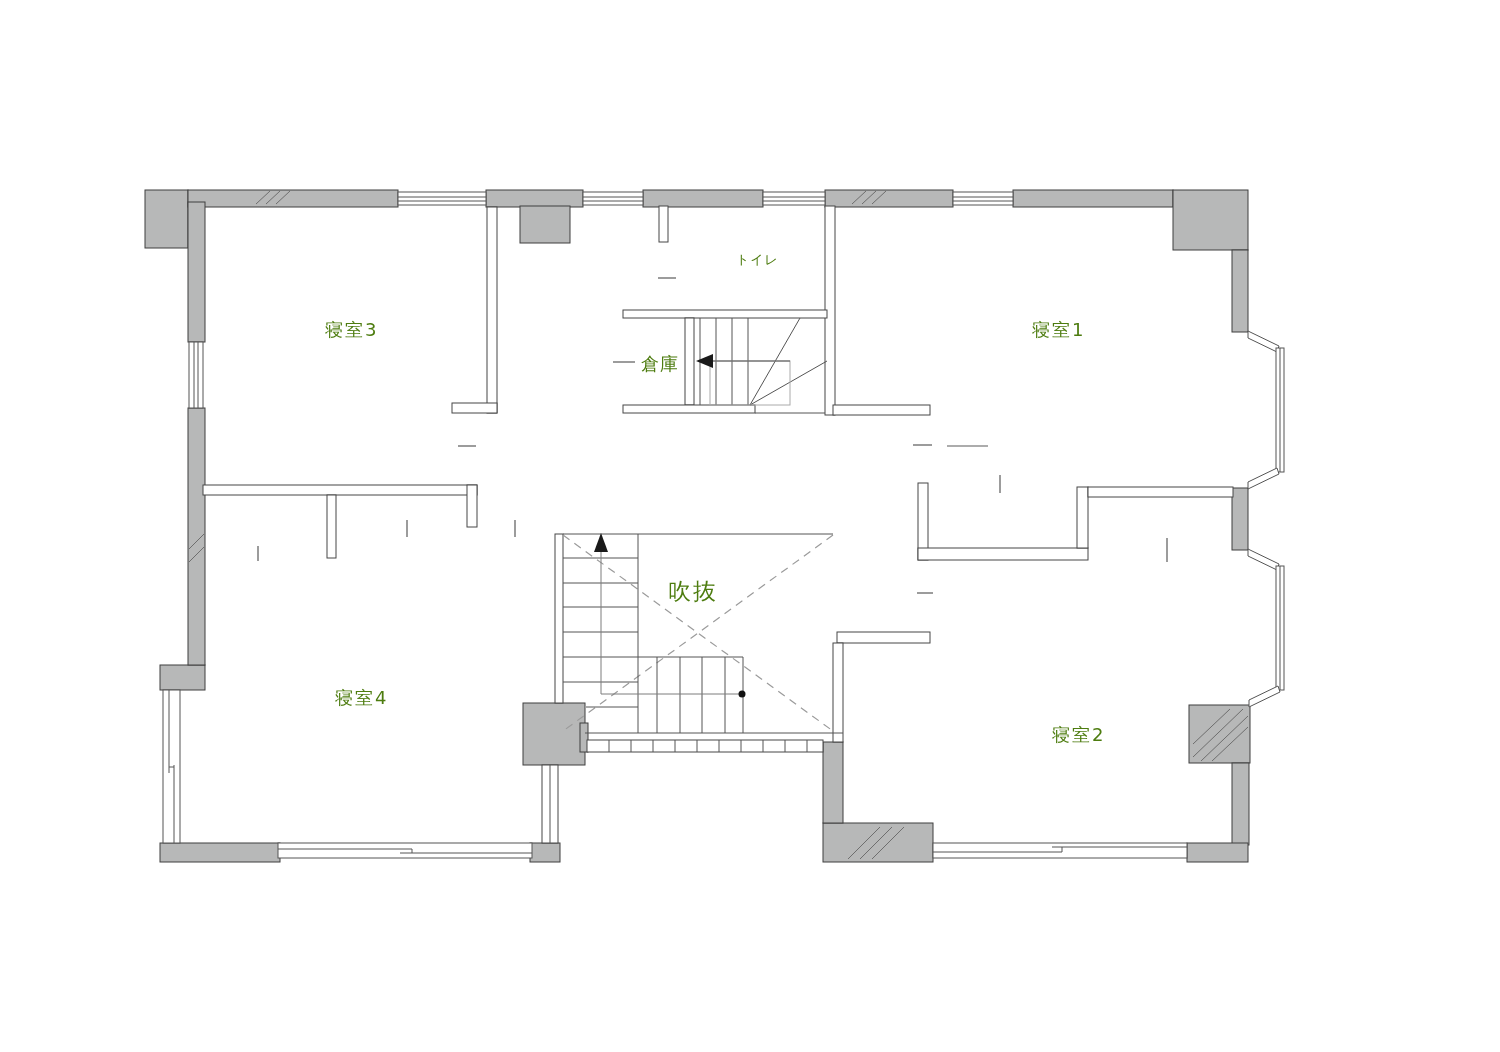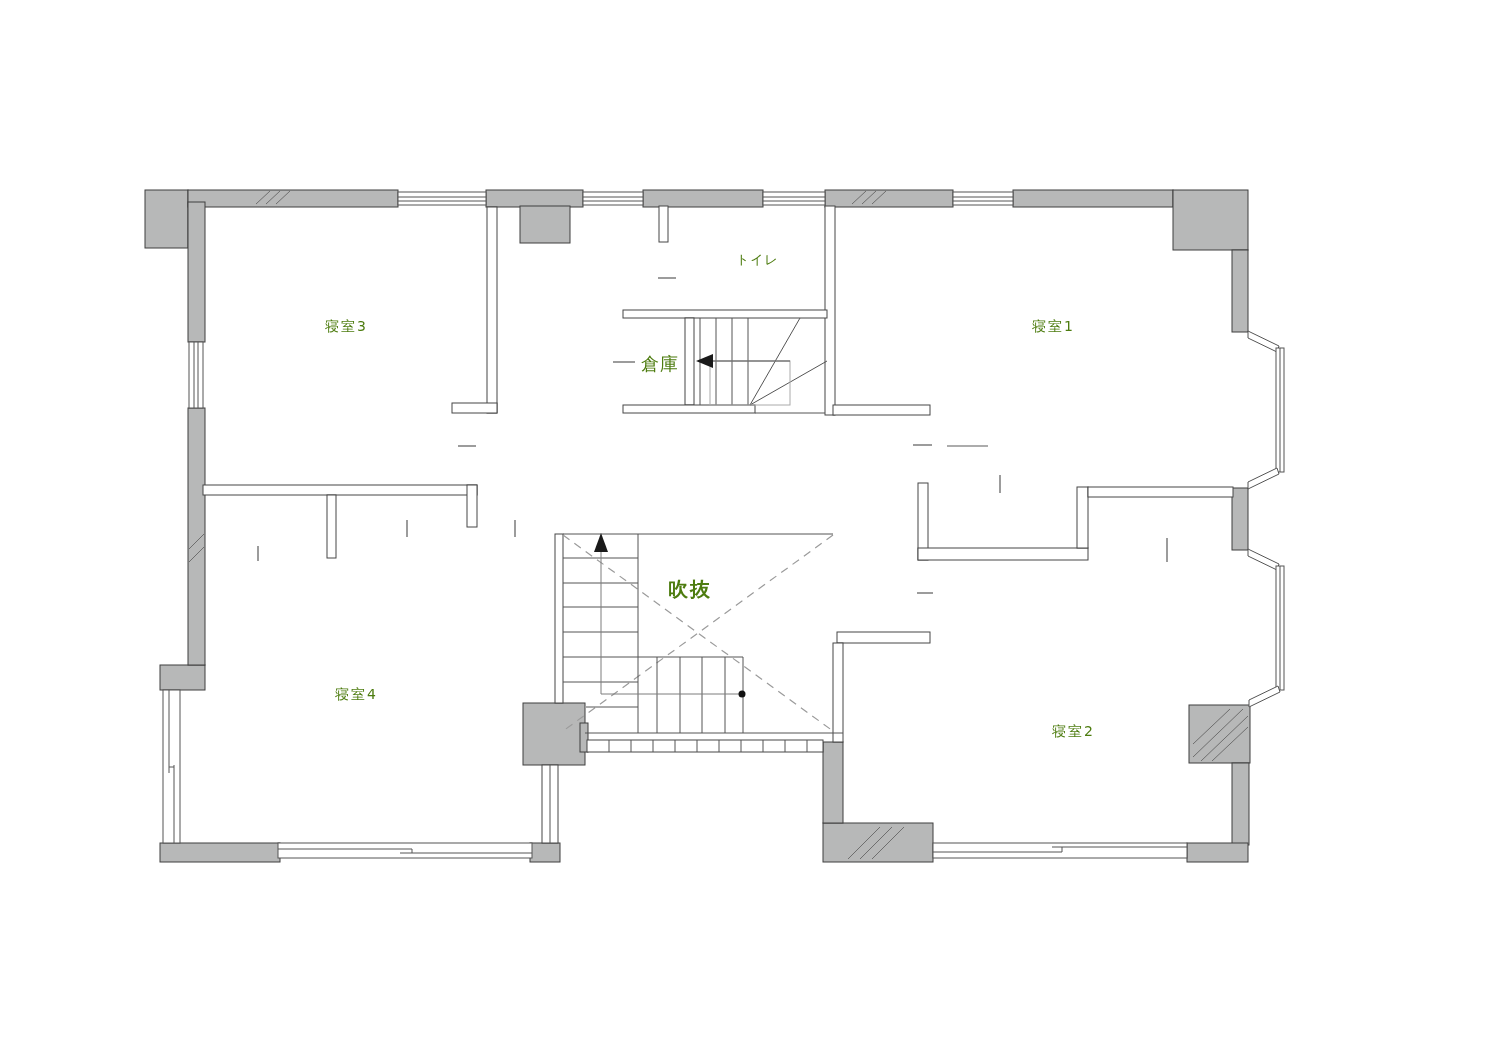--- a/index.html
+++ b/index.html
@@ -1,21 +1,21 @@
 <!DOCTYPE html>
 <html><head>
 <meta charset="utf-8">
 <style>
   html,body{margin:0;padding:0;background:#ffffff;}
   #stage{position:relative;width:1500px;height:1052px;background:#ffffff;overflow:hidden;
          font-family:"DejaVu Sans","Liberation Sans",sans-serif;}
   #plan-svg{position:absolute;left:0;top:0;width:1500px;height:1052px;}
   .room-label{position:absolute;color:#4d7c0f;letter-spacing:2px;white-space:nowrap;}
-  .lbl-lg{font-size:14px;}
-  .lbl-md{font-size:20px;font-weight:bold;}
+  .lbl-lg{font-size:18px;}
+  .lbl-md{font-size:23px;}
   .lbl-sm{font-size:13px;letter-spacing:1px;}
   .w{fill:#b7b8b8;stroke:#3f3f3f;stroke-width:1;}
   .tw{fill:#ffffff;stroke:#474747;stroke-width:1;}
   .win{fill:#ffffff;stroke:#555555;stroke-width:1;}
   .ln{stroke:#555555;stroke-width:1;fill:none;}
   .lt{stroke:#aaaaaa;stroke-width:1;fill:none;}
   .hatch{stroke:#6e6e6e;stroke-width:1;fill:none;}
   .dash{stroke:#9b9b9b;stroke-width:1.2;fill:none;stroke-dasharray:8 6;}
   .tick{stroke:#5a5a5a;stroke-width:1.2;fill:none;}
   .path-line{stroke:#7d7d7d;stroke-width:1;fill:none;}

